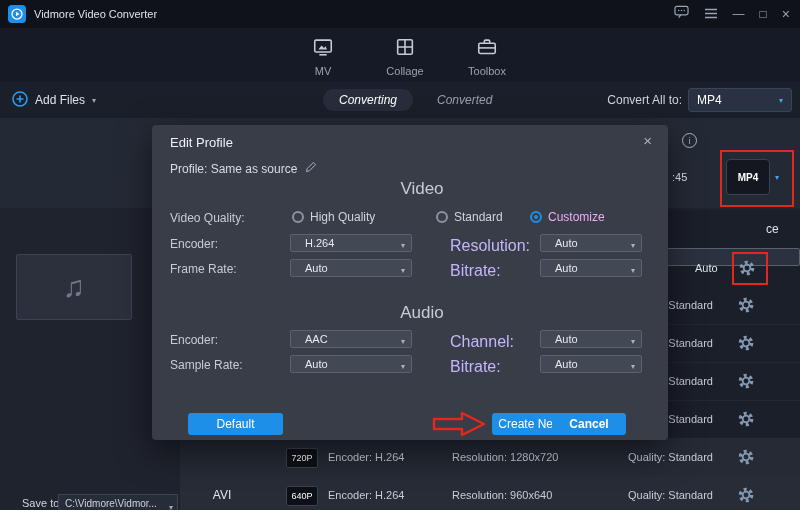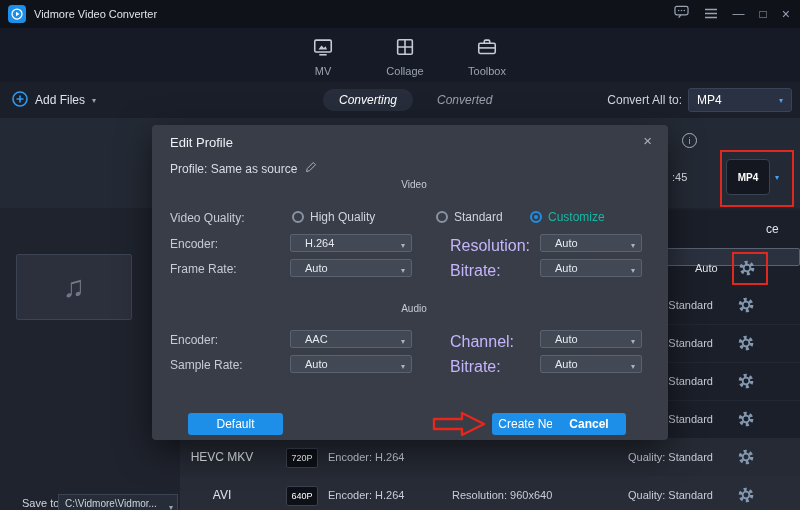--- a/index.html
+++ b/index.html
@@ -60,34 +60,34 @@
   .pauto{position:absolute;left:514px;line-height:38px;font-size:11px;color:#e0e4ea;}
   .pfrag{position:absolute;left:586px;line-height:38px;font-size:12px;color:#dfe3ea;}
   .gearbtn{position:absolute;left:558px;top:11px;width:16px;height:16px;cursor:pointer;}
 
   
   .dialog{position:absolute;left:152px;top:125px;width:516px;height:315px;background:#383d47;border-radius:4px;
           box-shadow:0 10px 34px rgba(0,0,0,0.55);z-index:5;}
   .dtitle{position:absolute;left:18px;top:10px;font-size:13px;color:#eef1f5;}
   .dclose{position:absolute;right:16px;top:7px;font-size:15px;color:#a9b1bd;cursor:pointer;}
   .dprofile{position:absolute;left:18px;top:36px;display:flex;align-items:center;gap:8px;font-size:12px;color:#d8dde4;}
-  .dsection{position:absolute;left:4px;width:100%;text-align:center;font-size:10px;color:#c6ccd6;}
+  .dsection{position:absolute;left:12px;width:100%;text-align:center;font-size:17px;color:#c6ccd6;}
   .flabel{position:absolute;left:18px;font-size:12px;color:#c6ccd6;}
   .flabel2{position:absolute;left:298px;font-size:16px;color:#c4b5fd;}
   .sel{position:absolute;height:18px;background:#424854;border:1px solid #5a6170;border-radius:2px;box-sizing:border-box;
        color:#e6eaef;font-size:11px;line-height:16px;padding-left:14px;cursor:pointer;}
   .sel .selcaret{position:absolute;right:6px;top:3px;font-size:8px;color:#aab2bf;}
   .sel1{left:138px;width:122px;}
   .sel2{left:388px;width:102px;}
   .radio{position:absolute;display:flex;align-items:center;gap:6px;cursor:pointer;}
   .rcirc{width:12px;height:12px;border:2px solid #8a93a3;border-radius:50%;box-sizing:border-box;position:relative;}
   .radio.on .rcirc{border-color:#1e8fe8;}
   .radio.on .rcirc::after{content:"";position:absolute;left:2px;top:2px;width:4px;height:4px;border-radius:50%;background:#1e8fe8;}
   .rlabel{font-size:12px;color:#ced4dd;}
-  .radio.on .rlabel{color:#14b8a6;}
+  .radio.on .rlabel{color:#f0abfc;}
   .dbtn{position:absolute;top:288px;height:22px;background:#1e8fe8;border-radius:3px;color:#fff;font-size:12px;
         text-align:center;line-height:22px;cursor:pointer;}
 
   
   .saveto{position:absolute;left:22px;top:497px;font-size:11px;color:#cfd5dd;}
   .savepath{position:absolute;left:58px;top:494px;width:120px;height:20px;background:#272d38;border:1px solid #3c4452;box-sizing:border-box;
             color:#cdd3dc;font-size:10px;line-height:18px;padding:0 14px 0 6px;white-space:nowrap;overflow:hidden;cursor:pointer;}
   .savepath .selcaret{position:absolute;right:4px;top:4px;font-size:8px;color:#9aa3b1;}
 
   
@@ -239,23 +239,23 @@
     <div class="prow" style="top:190px;">
       <span class="pqual">Quality: Standard</span>
       <span class="gearbtn">
         <svg width="16" height="16" viewBox="0 0 24 24">
             <circle cx="12" cy="12" r="8.5" fill="none" stroke="#8499b1" stroke-width="5" stroke-dasharray="4.45 4.45"></circle>
             <circle cx="12" cy="12" r="5" fill="none" stroke="#8499b1" stroke-width="2.6"></circle>
           </svg>
       </span>
     </div>
     <div class="prow alt1" style="top:228px;">
-      <span class="pname">HEVC MKV</span>
       <span class="pbadge">720P</span>
       <span class="penc">Encoder: H.264</span>
+      <span class="pres">Resolution: 1280x720</span>
       <span class="pqual">Quality: Standard</span>
       <span class="gearbtn">
         <svg width="16" height="16" viewBox="0 0 24 24">
             <circle cx="12" cy="12" r="8.5" fill="none" stroke="#8499b1" stroke-width="5" stroke-dasharray="4.45 4.45"></circle>
             <circle cx="12" cy="12" r="5" fill="none" stroke="#8499b1" stroke-width="2.6"></circle>
           </svg>
       </span>
     </div>
     <div class="prow alt2" style="top:266px;">
       <span class="pname">AVI</span>

